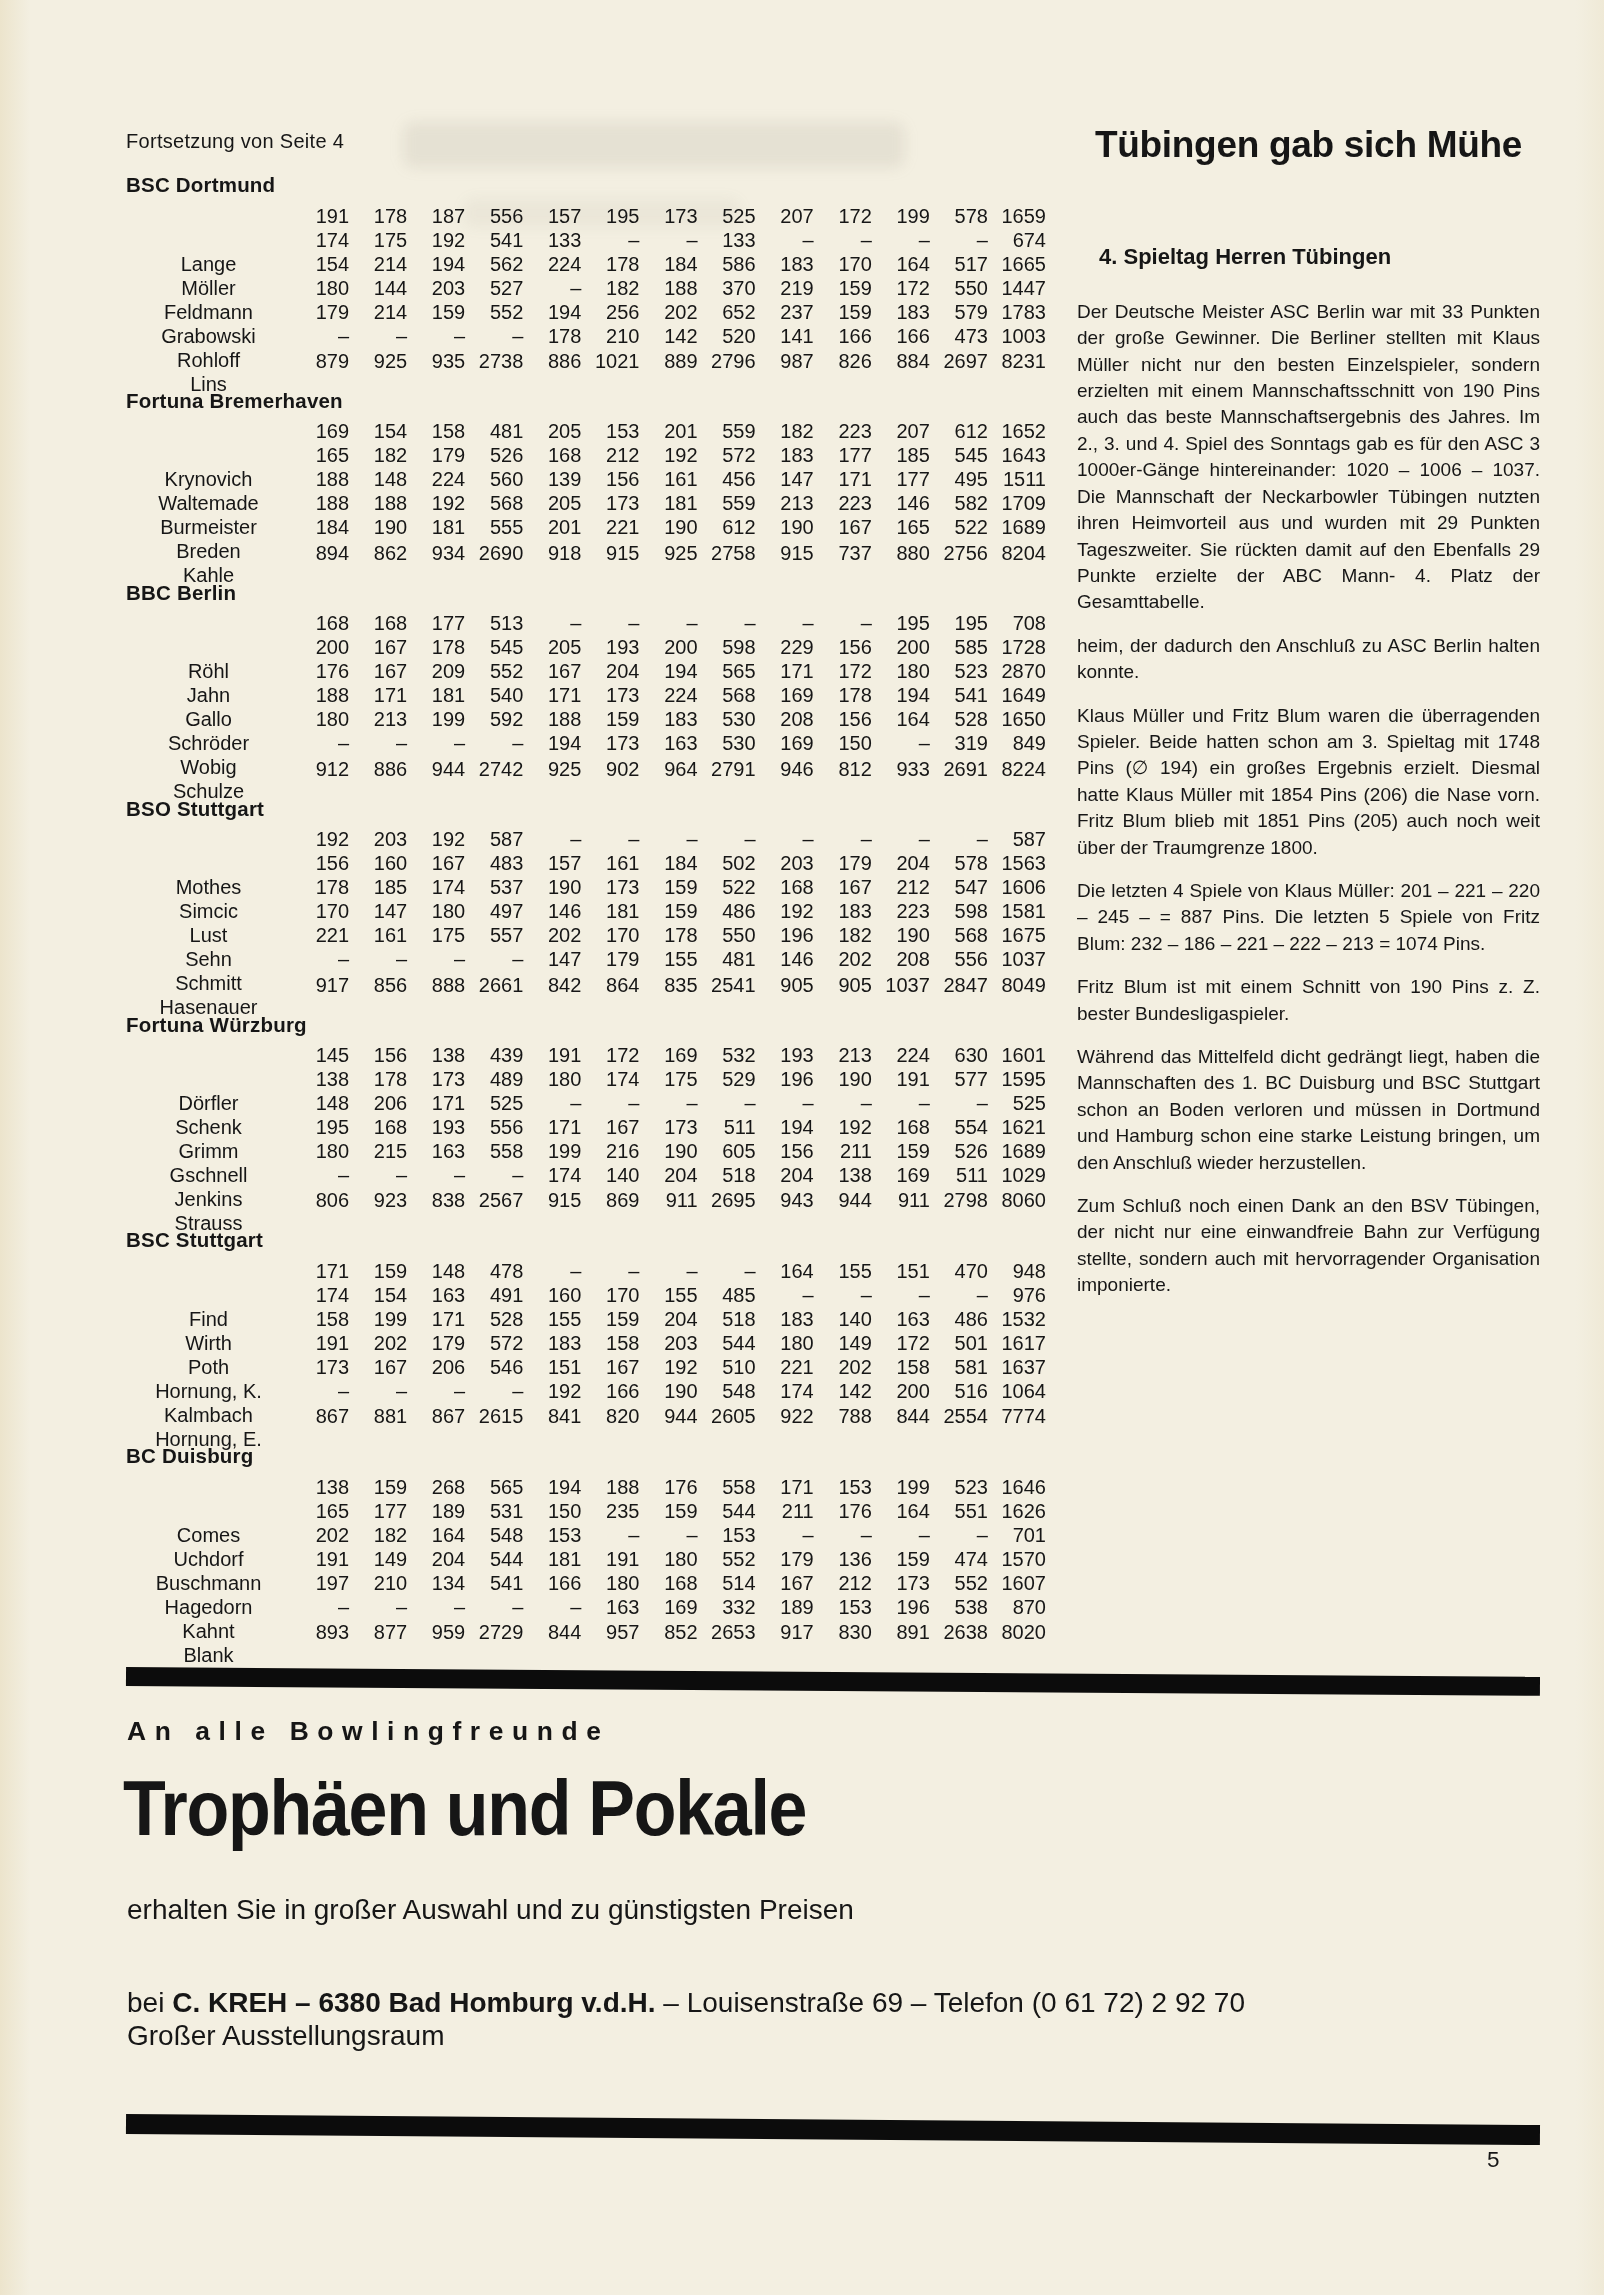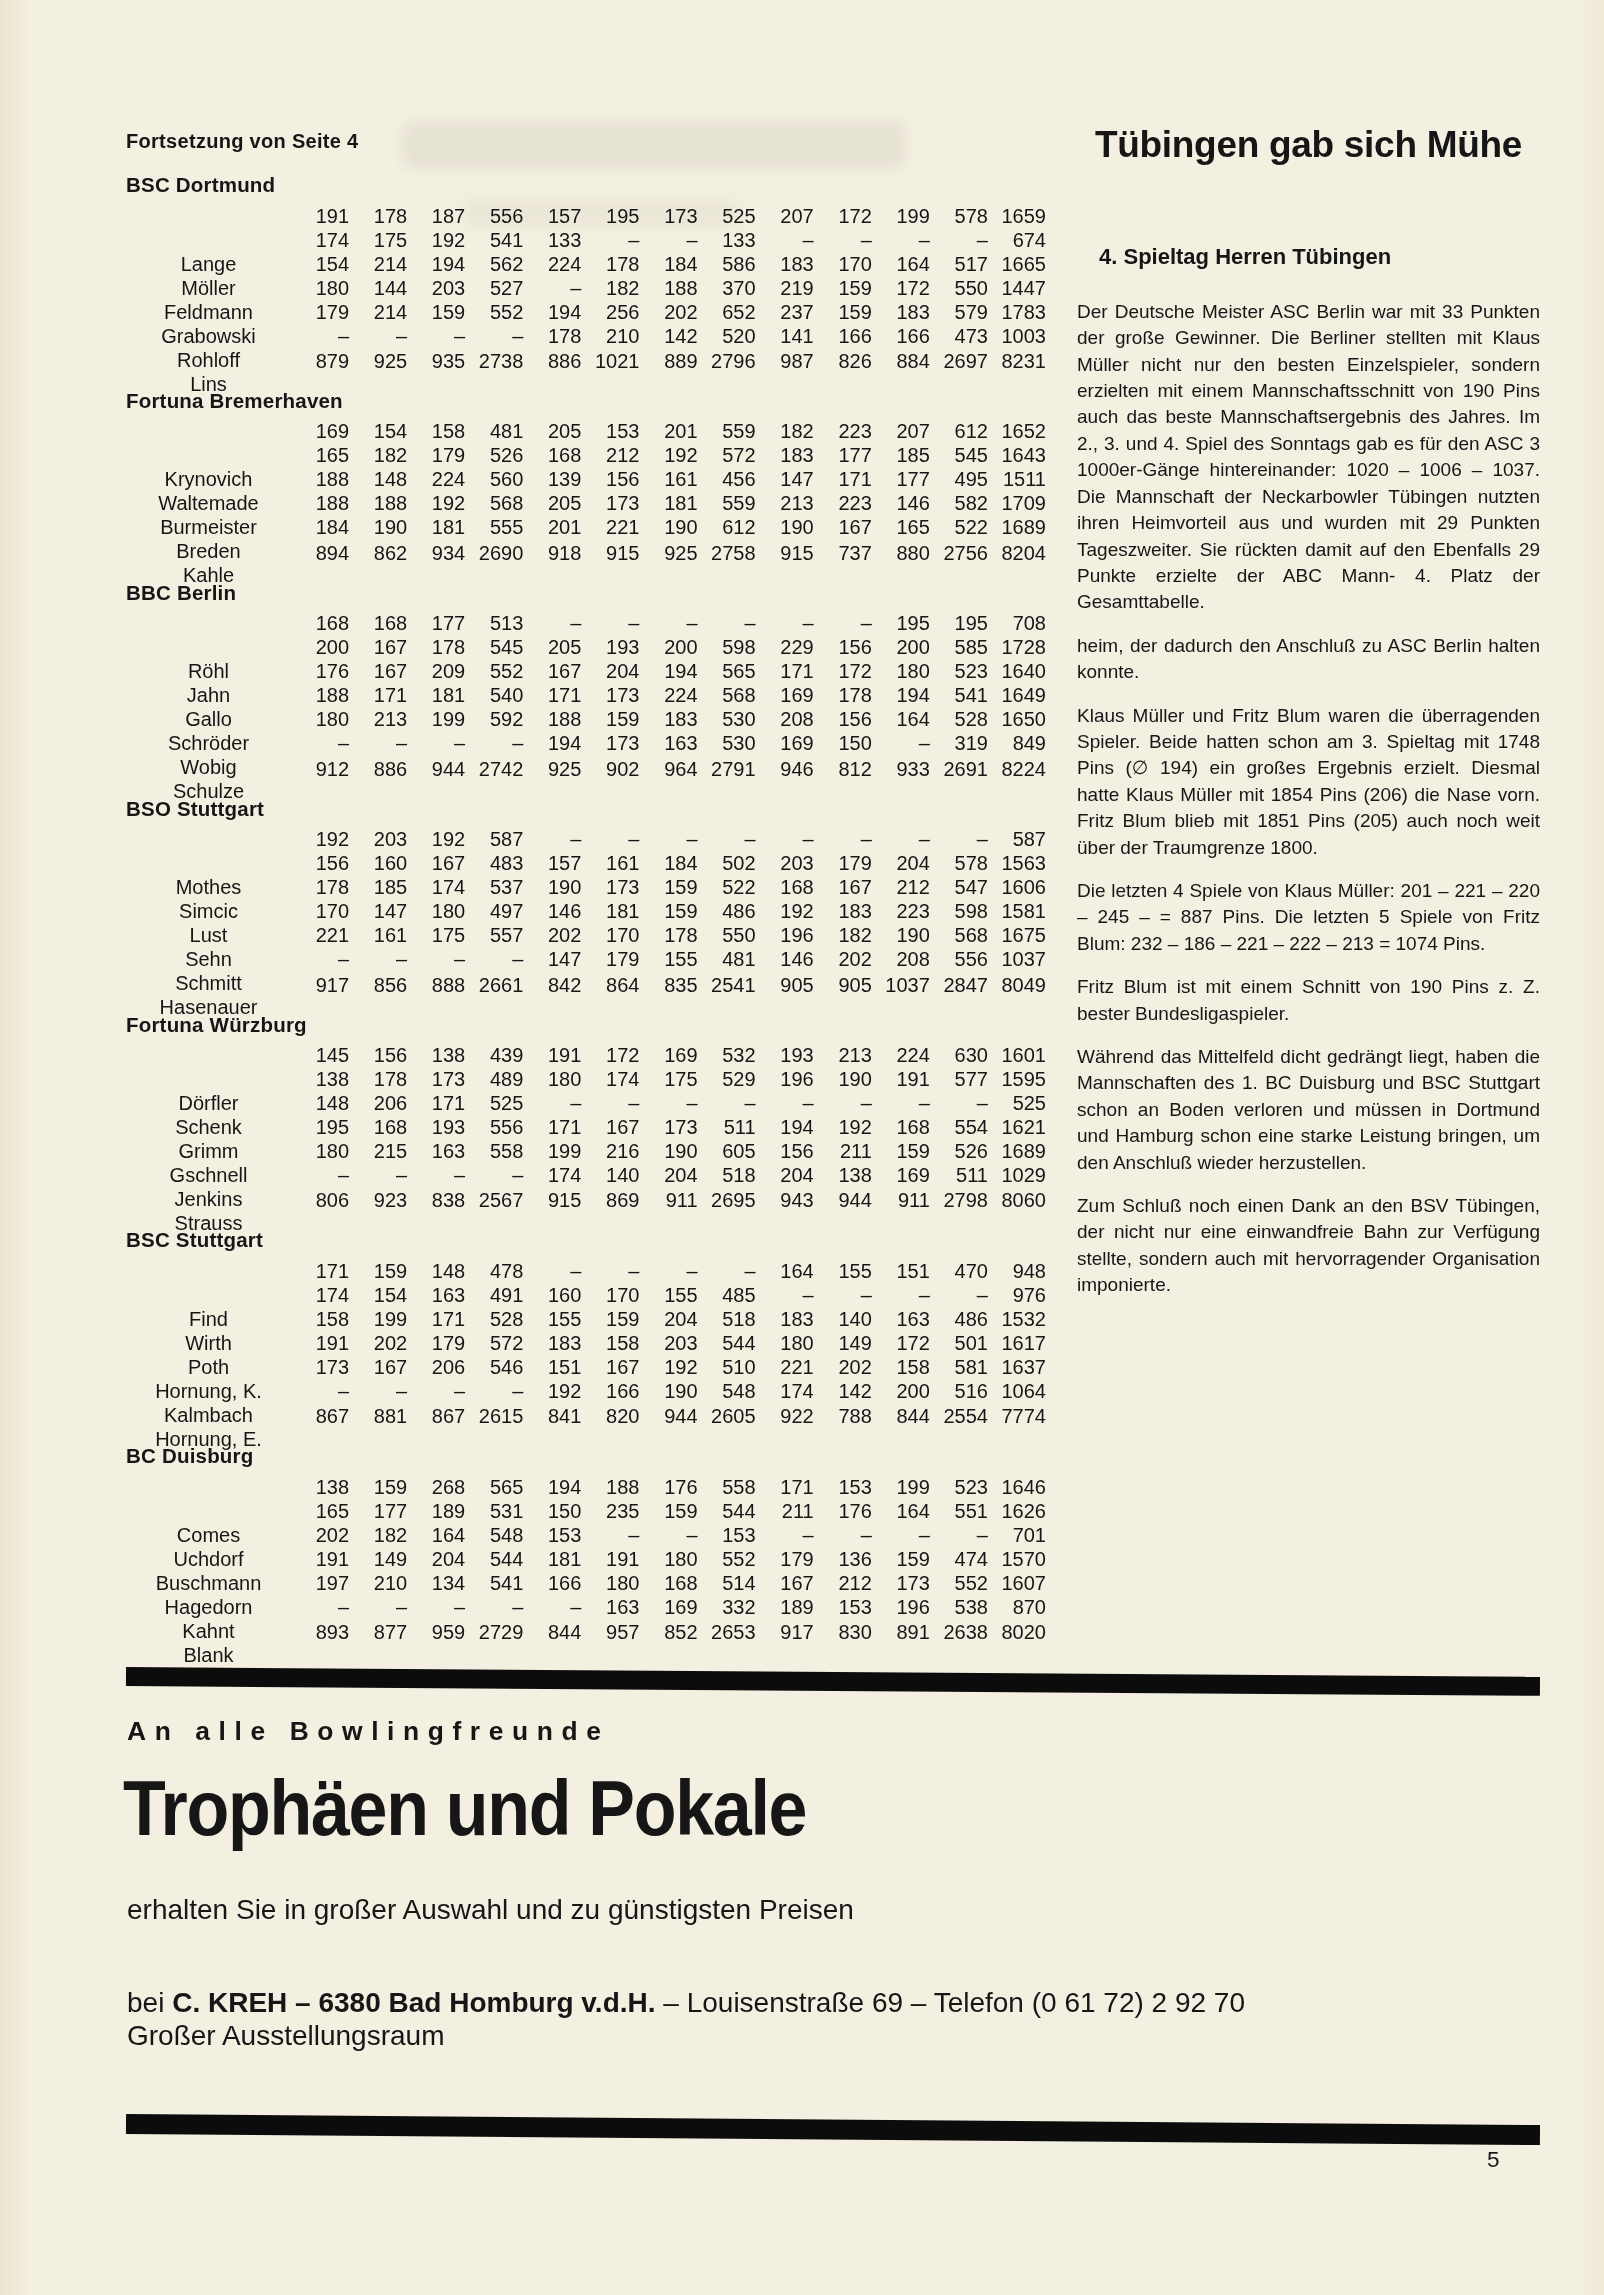--- a/index.html
+++ b/index.html
@@ -6,21 +6,21 @@
   body{
     width:1605px;height:2295px;position:relative;
     background:linear-gradient(90deg,#ece4cc 0px,#f3efe1 30px,#f3efe1 1576px,#efe9d6 1605px);
     font-family:"Liberation Sans",sans-serif;color:#161616;overflow:hidden;
   }
   
   .showthrough{position:absolute;background:rgba(150,145,128,0.14);filter:blur(6.6px);border-radius:12px;}
 
   
   .left-col{position:absolute;left:126px;top:130px;width:920px;}
-  .continuation{font-size:20px;font-weight:bold;margin-bottom:20px;letter-spacing:0.3px;}
+  .continuation{font-size:20px;font-weight:normal;margin-bottom:20px;letter-spacing:0.3px;}
   .team-section{margin-top:16px;}
   .team-section:first-of-type{margin-top:12px;}
   .team-header{font-size:20.5px;font-weight:bold;margin-bottom:6.6px;letter-spacing:0.2px;}
   .trow{display:grid;grid-template-columns:165px repeat(13,1fr);height:24px;line-height:24px;font-size:20px;}
   .trow .pname{text-align:center;white-space:nowrap;margin-top:48px;}
   .trow .num{text-align:right;font-variant-numeric:tabular-nums;}
   .trow.totals{margin-top:1.3px;}
 
   
   .right-col{position:absolute;left:1077px;top:126px;width:463px;}
@@ -306,21 +306,21 @@
           <div class="num">209</div>
           <div class="num">552</div>
           <div class="num">167</div>
           <div class="num">204</div>
           <div class="num">194</div>
           <div class="num">565</div>
           <div class="num">171</div>
           <div class="num">172</div>
           <div class="num">180</div>
           <div class="num">523</div>
-          <div class="num">1640</div>
+          <div class="num">2870</div>
         </div>
         <div class="trow">
           <div class="pname">Schröder</div>
           <div class="num">188</div>
           <div class="num">171</div>
           <div class="num">181</div>
           <div class="num">540</div>
           <div class="num">171</div>
           <div class="num">173</div>
           <div class="num">224</div>

